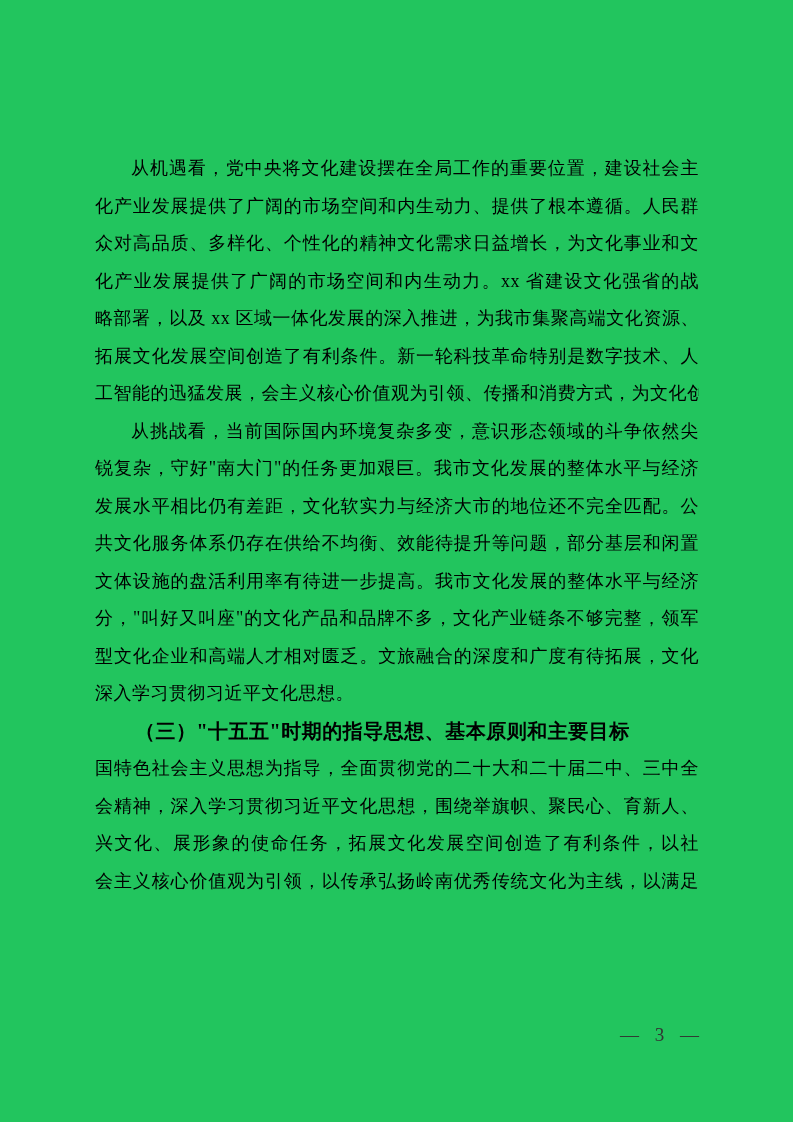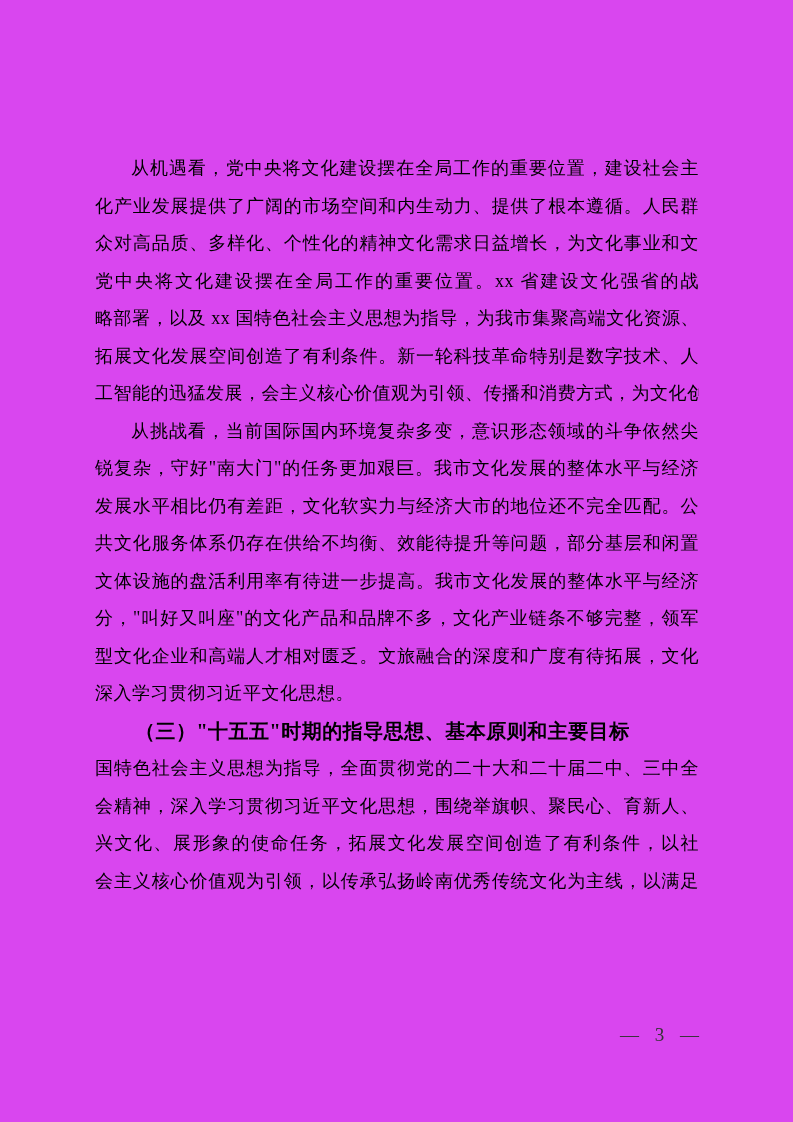--- a/index.html
+++ b/index.html
@@ -4,21 +4,21 @@
 <style>
   html, body {
     margin: 0;
     padding: 0;
     background: #ffffff;
   }
   .page {
     position: relative;
     width: 793px;
     height: 1122px;
-    background: #d946ef;
+    background: #22c55e;
     color: #000000;
     font-family: "Liberation Serif", "DejaVu Serif", serif;
     overflow: hidden;
   }
   .content {
     position: absolute;
     left: 95px;
     top: 150px;
     width: 604px;
   }
@@ -55,22 +55,22 @@
 </style>
 </head>
 <body>
 
 <div class="page">
   <div class="content">
       <div class="block paragraph">
         <div class="line first">从机遇看，党中央将文化建设摆在全局工作的重要位置，建设社会主</div>
         <div class="line">化产业发展提供了广阔的市场空间和内生动力、提供了根本遵循。人民群</div>
         <div class="line">众对高品质、多样化、个性化的精神文化需求日益增长，为文化事业和文</div>
-        <div class="line">党中央将文化建设摆在全局工作的重要位置。xx 省建设文化强省的战</div>
-        <div class="line">略部署，以及 xx 国特色社会主义思想为指导，为我市集聚高端文化资源、</div>
+        <div class="line">化产业发展提供了广阔的市场空间和内生动力。xx 省建设文化强省的战</div>
+        <div class="line">略部署，以及 xx 区域一体化发展的深入推进，为我市集聚高端文化资源、</div>
         <div class="line">拓展文化发展空间创造了有利条件。新一轮科技革命特别是数字技术、人</div>
         <div class="line">工智能的迅猛发展，会主义核心价值观为引领、传播和消费方式，为文化创</div>
       </div>
       <div class="block paragraph">
         <div class="line first">从挑战看，当前国际国内环境复杂多变，意识形态领域的斗争依然尖</div>
         <div class="line">锐复杂，守好"南大门"的任务更加艰巨。我市文化发展的整体水平与经济</div>
         <div class="line">发展水平相比仍有差距，文化软实力与经济大市的地位还不完全匹配。公</div>
         <div class="line">共文化服务体系仍存在供给不均衡、效能待提升等问题，部分基层和闲置</div>
         <div class="line">文体设施的盘活利用率有待进一步提高。我市文化发展的整体水平与经济</div>
         <div class="line">分，"叫好又叫座"的文化产品和品牌不多，文化产业链条不够完整，领军</div>

